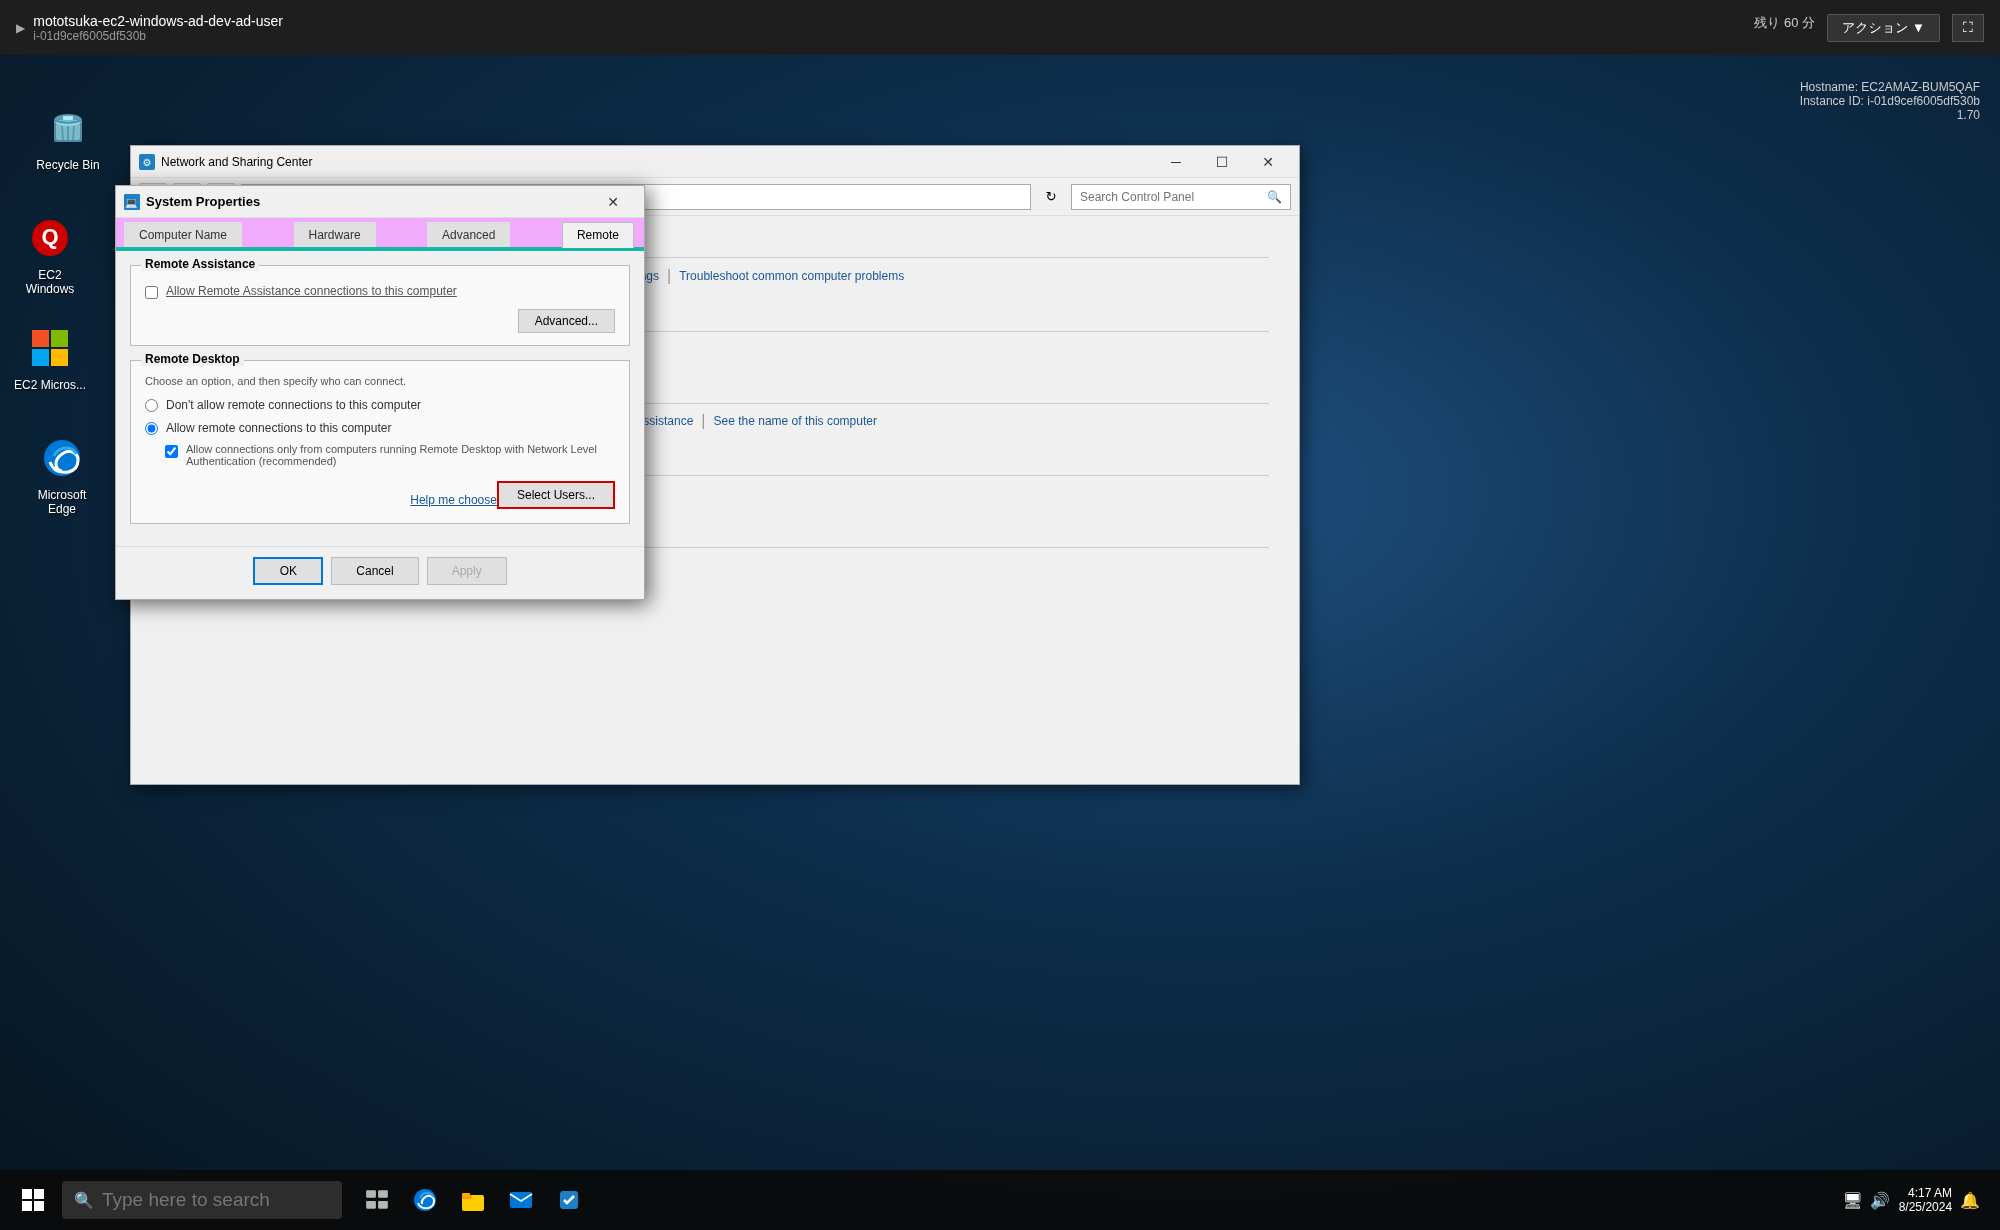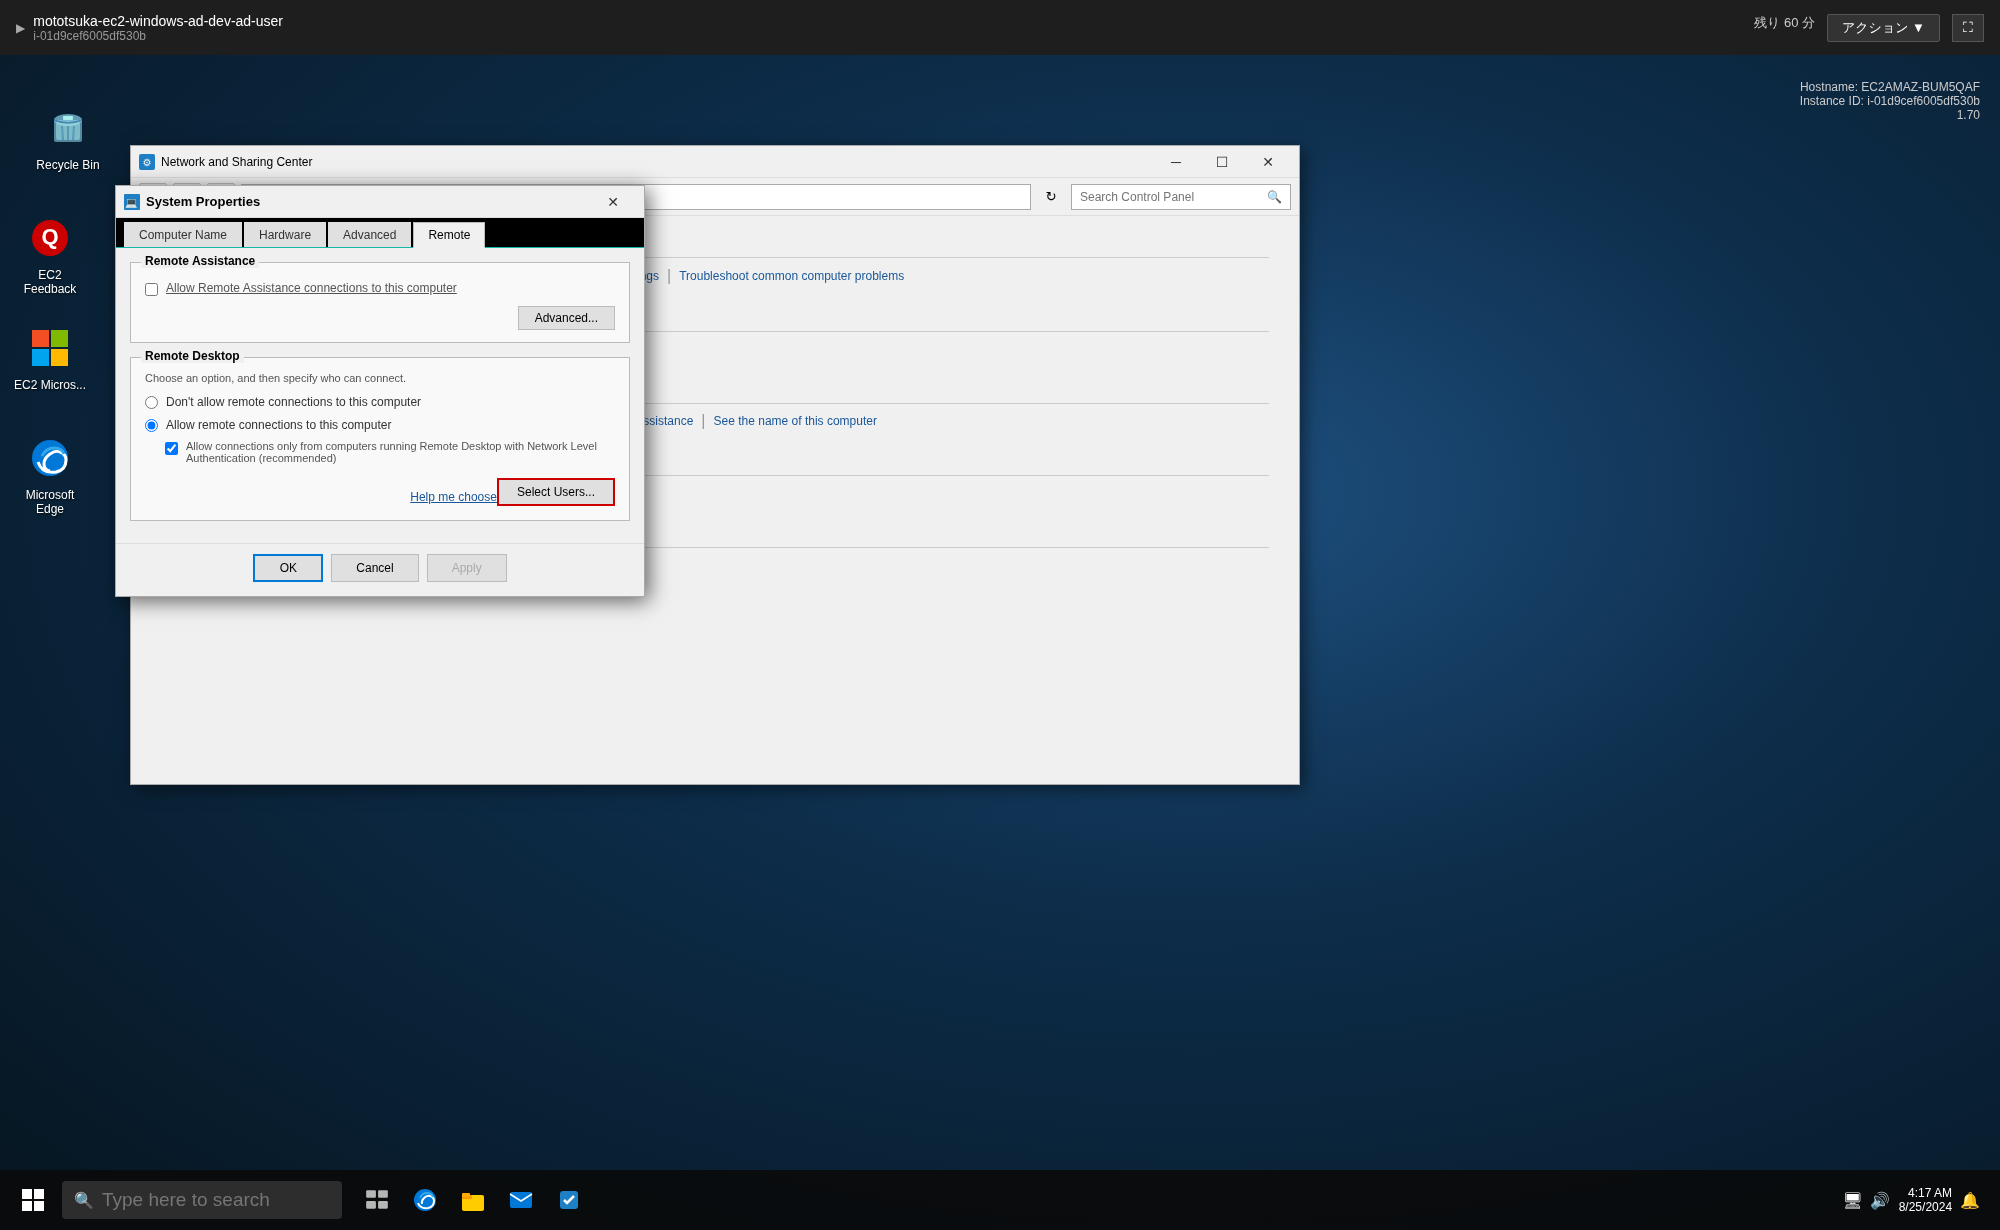--- a/index.html
+++ b/index.html
@@ -366,23 +366,24 @@
     .dialog-title {
       flex: 1;
       font-size: 13px;
       font-weight: 600;
       color: #000;
     }
 
     
     .tabs {
       display: flex;
-      border-bottom: 1px solid #14b8a6;
+      border-bottom: 4px solid #14b8a6;
       padding: 4px 8px 0;
-      background: #000000;
+      background: #f0abfc;
+      justify-content: space-between;
     }
     .tab {
       padding: 5px 14px;
       font-size: 12px;
       cursor: pointer;
       border: 1px solid transparent;
       border-bottom: none;
       margin-right: 2px;
       background: #e0e0e0;
       color: #333;
@@ -575,36 +576,36 @@
     <span class="icon-label">Recycle Bin</span>
   </div>
 
   <div class="desktop-icon" style="top:210px; left:10px;">
     <div class="icon-img">
       <svg width="44" height="44" viewBox="0 0 44 44" fill="none">
         <circle cx="22" cy="22" r="18" fill="#cc0000"></circle>
         <text x="22" y="28" text-anchor="middle" font-size="22" font-weight="bold" fill="white">Q</text>
       </svg>
     </div>
-    <span class="icon-label">EC2 Feedback</span>
+    <span class="icon-label">EC2 Windows</span>
   </div>
 
   <div class="desktop-icon" style="top:320px; left:10px;">
     <div class="icon-img">
       <svg width="44" height="44" viewBox="0 0 44 44" fill="none">
         <rect x="4" y="4" width="17" height="17" fill="#f25022"></rect>
         <rect x="23" y="4" width="17" height="17" fill="#7fba00"></rect>
         <rect x="4" y="23" width="17" height="17" fill="#00a4ef"></rect>
         <rect x="23" y="23" width="17" height="17" fill="#ffb900"></rect>
       </svg>
     </div>
     <span class="icon-label">EC2 Micros...</span>
   </div>
 
-  <div class="desktop-icon" style="top:430px; left:10px;">
+  <div class="desktop-icon" style="top:430px; left:22px;">
     <div class="icon-img">
       <svg width="44" height="44" viewBox="0 0 44 44" fill="none">
         <circle cx="22" cy="22" r="18" fill="#0078d7"></circle>
         <path d="M10 26 Q14 38 28 36 Q38 34 38 24 Q38 18 32 16 Q28 14 22 18 Q16 22 16 28 Q16 34 22 35" stroke="#fff" stroke-width="3" fill="none"></path>
         <path d="M14 20 Q18 12 26 12 Q34 12 36 18" stroke="#34a8eb" stroke-width="3" fill="none"></path>
       </svg>
     </div>
     <span class="icon-label">Microsoft Edge</span>
   </div>
 

